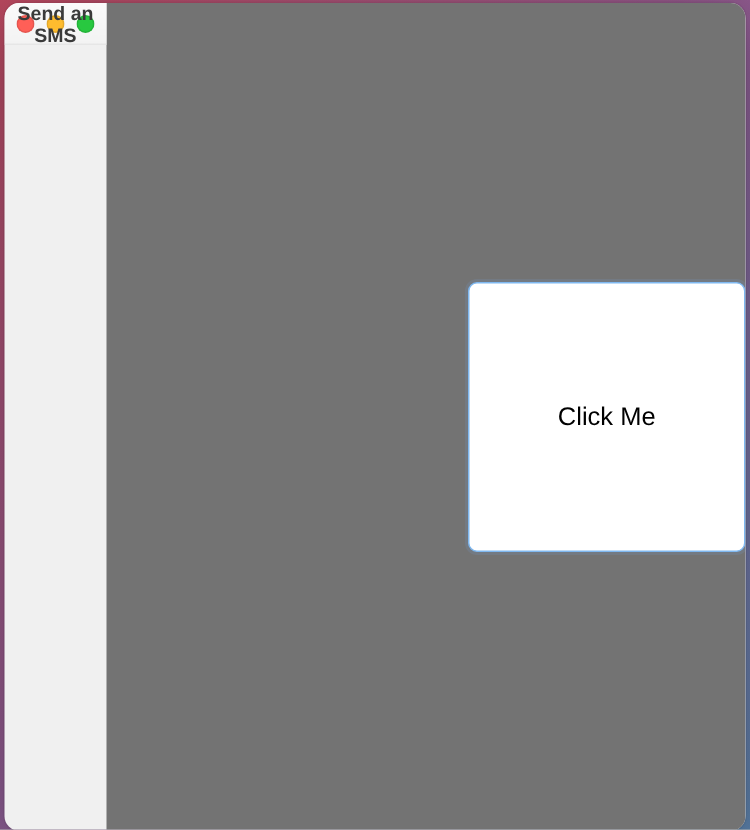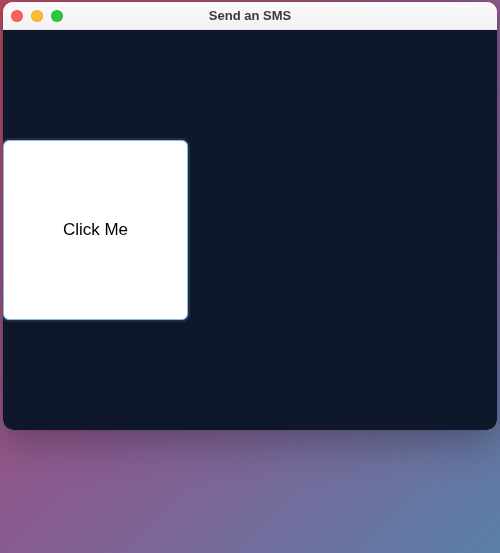--- a/index.html
+++ b/index.html
@@ -12,27 +12,27 @@
       height: 553px;
       background: linear-gradient(135deg, #b8485e 0%, #8b5a8f 50%, #5a7fa8 100%);
       font-family: -apple-system, BlinkMacSystemFont, "Segoe UI", Helvetica, Arial, sans-serif;
       display: flex;
       align-items: flex-start;
       justify-content: center;
       padding-top: 2px;
     }
     .window {
       width: 494px;
-      height: 428px;
+      height: 552px;
       background: #f0f0f0;
       border-radius: 10px;
       box-shadow: 0 10px 40px rgba(0,0,0,0.3), 0 0 0 1px rgba(0,0,0,0.05);
       overflow: hidden;
       display: flex;
-      flex-direction: column;
+      flex-direction: row;
     }
     .titlebar {
       height: 28px;
       background: linear-gradient(180deg, #fafafa 0%, #f3f3f3 100%);
       border-bottom: 1px solid rgba(0,0,0,0.08);
       display: flex;
       align-items: center;
       position: relative;
       padding: 0 8px;
     }
@@ -63,24 +63,24 @@
       left: 0;
       right: 0;
       text-align: center;
       font-size: 13px;
       font-weight: 600;
       color: #3a3a3a;
       pointer-events: none;
     }
     .content {
       flex: 1;
-      background: #0f172a;
+      background: #737373;
       display: flex;
       align-items: center;
-      justify-content: flex-start;
+      justify-content: flex-end;
     }
     .click-button {
       width: 185px;
       height: 180px;
       background: #ffffff;
       border: 1px solid #7fb8f0;
       border-radius: 6px;
       display: flex;
       align-items: center;
       justify-content: center;

